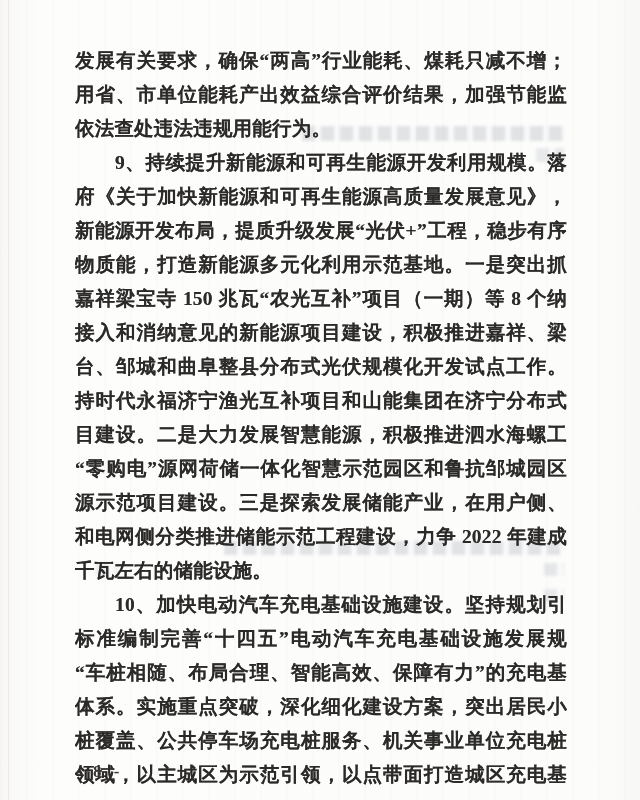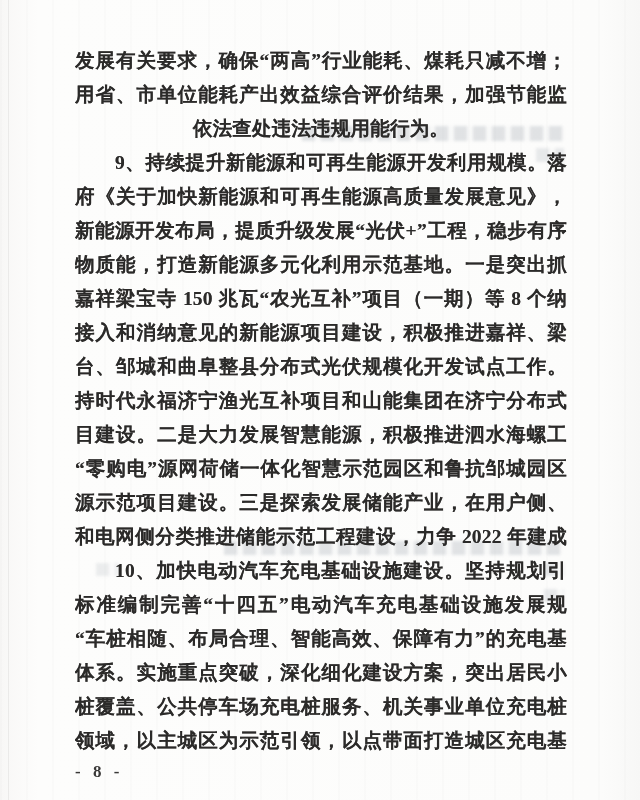--- a/index.html
+++ b/index.html
@@ -37,21 +37,21 @@
   .para { margin: 0; padding: 0; }
   .line {
     height: 34px;
     line-height: 34px;
     font-size: 19.5px;
     font-weight: 700;
     color: #2b2a29;
     text-shadow: 0 0 0.6px rgba(43,42,41,0.65);
     white-space: nowrap;
     overflow: hidden;
-    text-align: center;
+    text-align: left;
     letter-spacing: 0.2px;
   }
   
   .line.j {
     white-space: normal;
     text-align: justify;
     text-align-last: justify;
   }
   .line.indent { padding-left: 40px; }
   .line.j.indent { padding-left: 0; text-indent: 40px; }
@@ -105,20 +105,21 @@
         <div class="line j">新能源开发布局，提质升级发展“光伏+”工程，稳步有序发展生</div>
         <div class="line j">物质能，打造新能源多元化利用示范基地。一是突出抓好华能</div>
         <div class="line j">嘉祥梁宝寺 150 兆瓦“农光互补”项目（一期）等 8 个纳入电网</div>
         <div class="line j">接入和消纳意见的新能源项目建设，积极推进嘉祥、梁山、鱼</div>
         <div class="line j">台、邹城和曲阜整县分布式光伏规模化开发试点工作。全力支</div>
         <div class="line j">持时代永福济宁渔光互补项目和山能集团在济宁分布式光伏项</div>
         <div class="line j">目建设。二是大力发展智慧能源，积极推进泗水海螺工业园区</div>
         <div class="line j">“零购电”源网荷储一体化智慧示范园区和鲁抗邹城园区绿色能</div>
         <div class="line j">源示范项目建设。三是探索发展储能产业，在用户侧、电源侧</div>
         <div class="line j">和电网侧分类推进储能示范工程建设，力争 2022 年建成 11 万</div>
+        <div class="line">千瓦左右的储能设施。</div>
       </div>
       <div class="para">
         <div class="line j indent">10、加快电动汽车充电基础设施建设。坚持规划引领，高</div>
         <div class="line j">标准编制完善“十四五”电动汽车充电基础设施发展规划，构建</div>
         <div class="line j">“车桩相随、布局合理、智能高效、保障有力”的充电基础设施</div>
         <div class="line j">体系。实施重点突破，深化细化建设方案，突出居民小区充电</div>
         <div class="line j">桩覆盖、公共停车场充电桩服务、机关事业单位充电桩配建等</div>
         <div class="line j">领域，以主城区为示范引领，以点带面打造城区充电基础设施“5</div>
       </div>
     </div>

